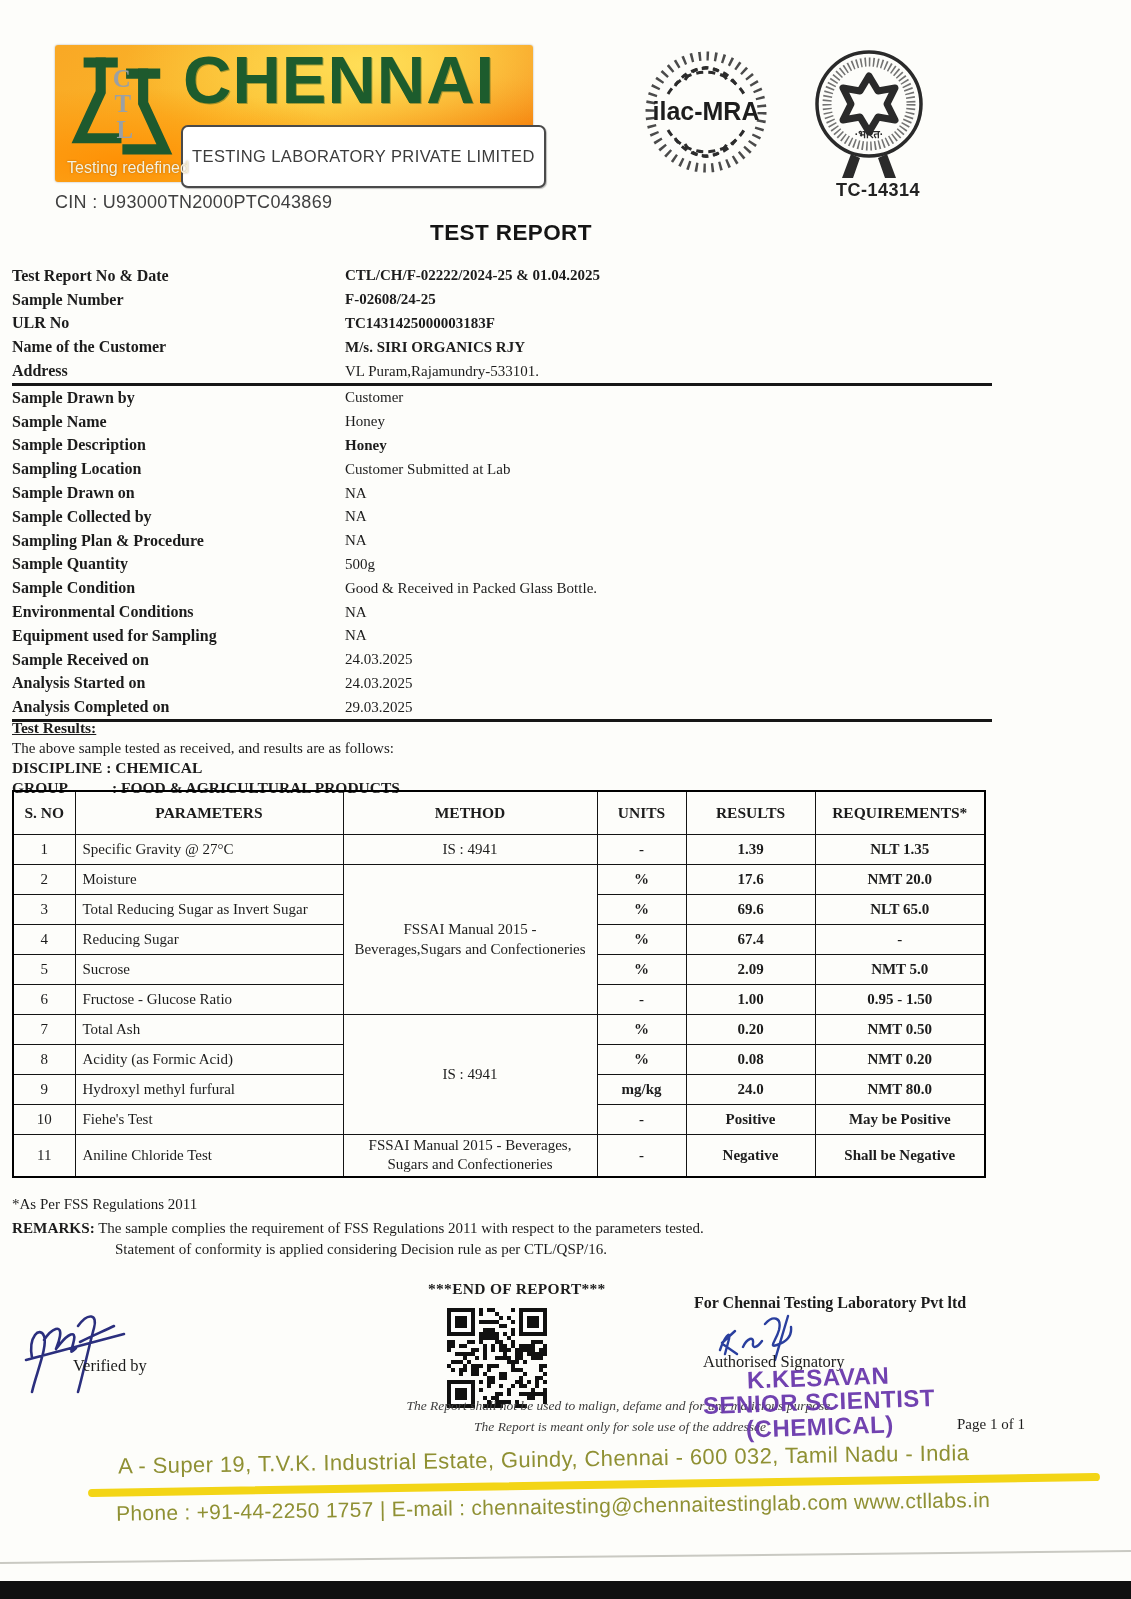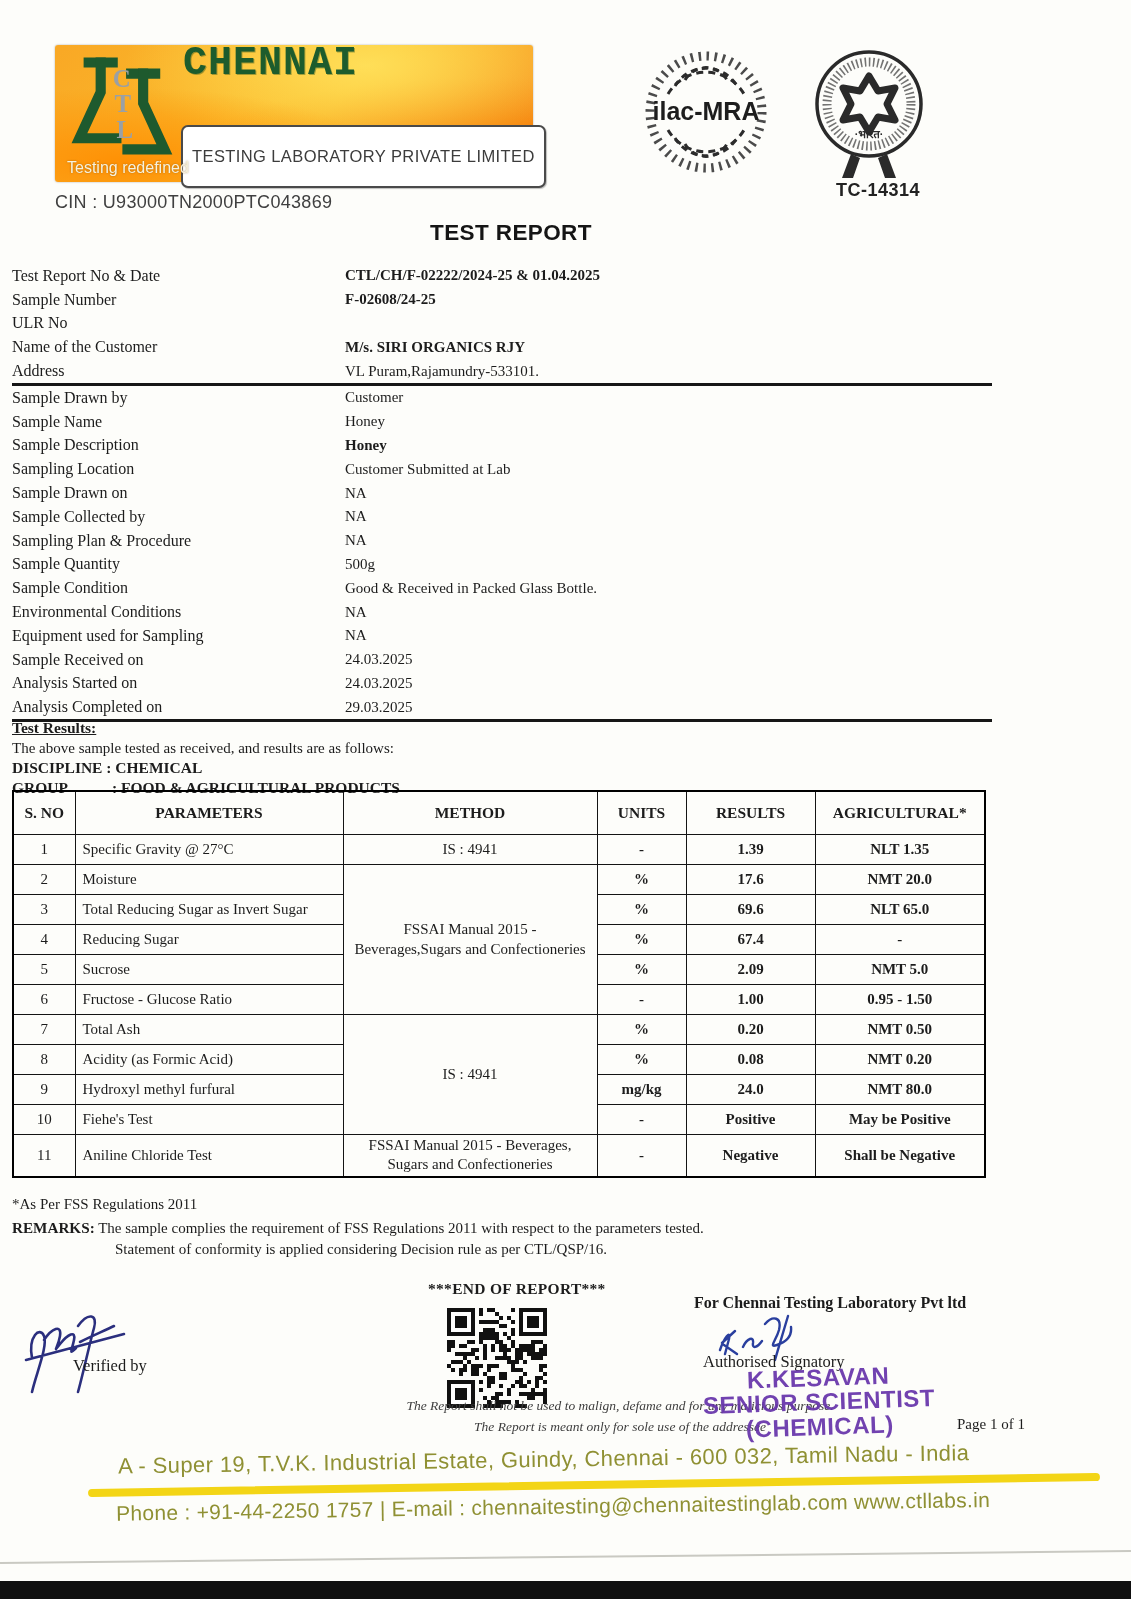--- a/index.html
+++ b/index.html
@@ -14,21 +14,21 @@
     background:
       radial-gradient(ellipse at 15% 85%, rgba(255,140,0,.9) 0%, rgba(255,140,0,0) 45%),
       radial-gradient(ellipse at 65% 15%, rgba(255,224,90,.95) 0%, rgba(255,224,90,0) 55%),
       radial-gradient(ellipse at 95% 80%, rgba(245,124,0,.85) 0%, rgba(245,124,0,0) 50%),
       linear-gradient(135deg,#f9a825,#fbc02d 55%,#f57f17);
     border-radius:3px;box-shadow:0 0 2px rgba(0,0,0,.35);
   }
   .flask-logo{position:absolute;left:6px;top:4px;width:120px;height:112px;}
   .brand-city{
     position:absolute;left:128px;top:-4px;width:345px;
-    font-family:Liberation Mono, monospace;font-weight:bold;font-size:40px;
+    font-family:Liberation Sans, sans-serif;font-weight:bold;font-size:67px;
     color:#1d5c2d;letter-spacing:1px;text-shadow:1px 1px 0 rgba(0,60,20,.35);
   }
   .brand-sub{
     position:absolute;left:126px;top:80px;
     background:#fff;border:2px solid #4a4a4a;border-radius:7px;
     padding:20px 9px;font-family:"Liberation Sans",sans-serif;
     font-weight:normal;font-size:16.5px;color:#3c3c3c;letter-spacing:.4px;
     box-shadow:1px 1px 1px rgba(0,0,0,.25);white-space:nowrap;
   }
   .tagline{
@@ -52,21 +52,21 @@
   .report-title{
     position:absolute;left:430px;top:220px;
     font-family:"Liberation Sans",sans-serif;font-weight:bold;font-size:22.5px;
     color:#151515;letter-spacing:.4px;
   }
   
   .info-block{position:absolute;left:12px;top:264px;width:980px;font-size:16px;}
   .info-group{border-bottom:3px solid #161616;}
   .info-group:first-child{border-bottom:3px solid #161616;}
   .info-row{display:flex;height:23.8px;align-items:center;}
-  .info-row .lbl{width:333px;font-weight:normal;font-size:16px;}
+  .info-row .lbl{width:333px;font-weight:bold;font-size:16px;}
   .info-row .val{flex:1;font-size:15px;}
   .info-row .val.b{font-weight:bold;}
   
   .results-intro{position:absolute;left:12px;top:719px;width:980px;}
   .tr-heading{font-weight:bold;font-size:15.5px;text-decoration:underline;}
   .tr-line{font-size:15px;margin-top:3px;}
   .tr-disc{font-weight:bold;font-size:15.5px;margin-top:2px;}
   .tr-group{font-weight:bold;font-size:15.5px;margin-top:2px;}
   .tr-group .g1{display:inline-block;width:100px;}
   
@@ -187,20 +187,21 @@
       <div class="info-row">
           <span class="lbl">Test Report No &amp; Date</span>
           <span class="val b">CTL/CH/F-02222/2024-25 &amp; 01.04.2025</span>
         </div>
       <div class="info-row">
           <span class="lbl">Sample Number</span>
           <span class="val b">F-02608/24-25</span>
         </div>
       <div class="info-row">
           <span class="lbl">ULR No</span>
+          <span class="val b">TC1431425000003183F</span>
         </div>
       <div class="info-row">
           <span class="lbl">Name of the Customer</span>
           <span class="val b">M/s. SIRI ORGANICS RJY</span>
         </div>
       <div class="info-row">
           <span class="lbl">Address</span>
           <span class="val">VL Puram,Rajamundry-533101.</span>
         </div>
     </div>
@@ -282,21 +283,21 @@
         <col class="col-results">
         <col class="col-req">
     </colgroup>
     <tbody>
         <tr>
       <th>S. NO</th>
       <th>PARAMETERS</th>
       <th>METHOD</th>
       <th>UNITS</th>
       <th>RESULTS</th>
-      <th>AGRICULTURAL*</th>
+      <th>REQUIREMENTS*</th>
     </tr>
     <tr>
       <td>1</td>
       <td class="param">Specific Gravity @ 27°C</td>
       <td class="method">IS : 4941</td>
       <td class="b">-</td>
       <td class="b">1.39</td>
       <td class="b">NLT 1.35</td>
     </tr>
     <tr>

